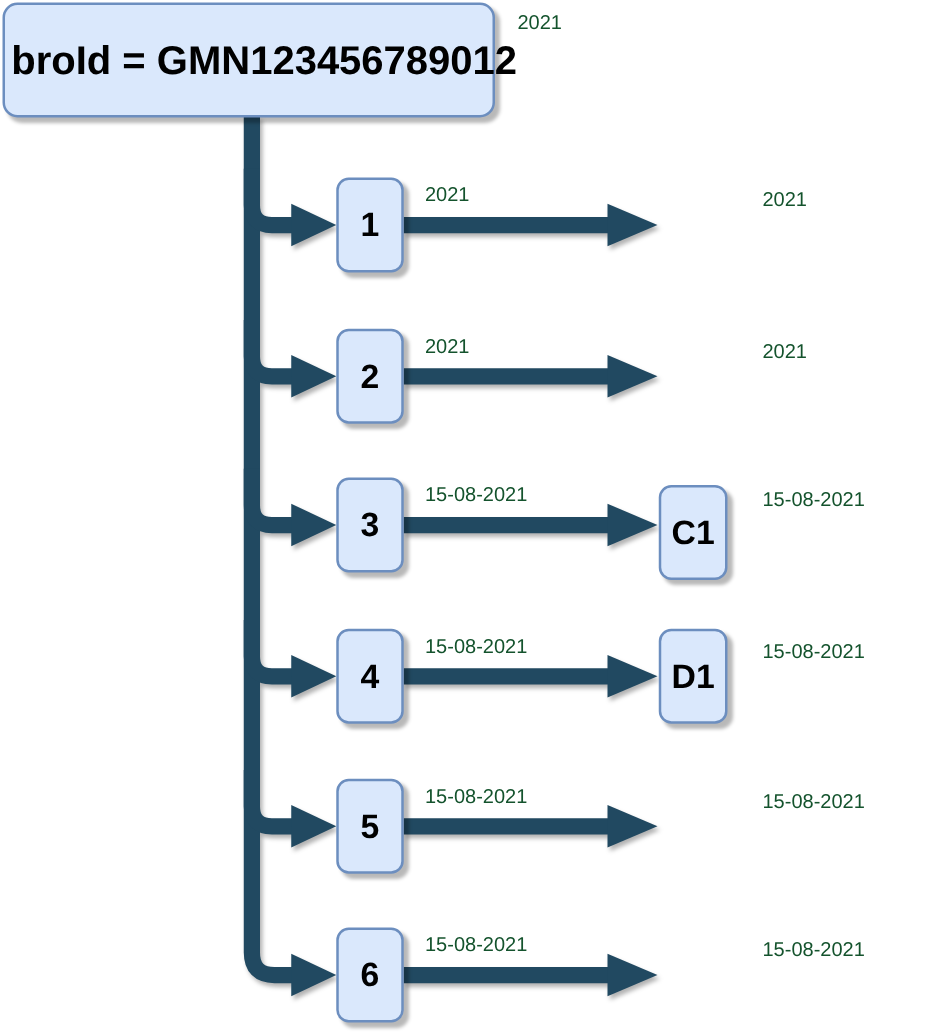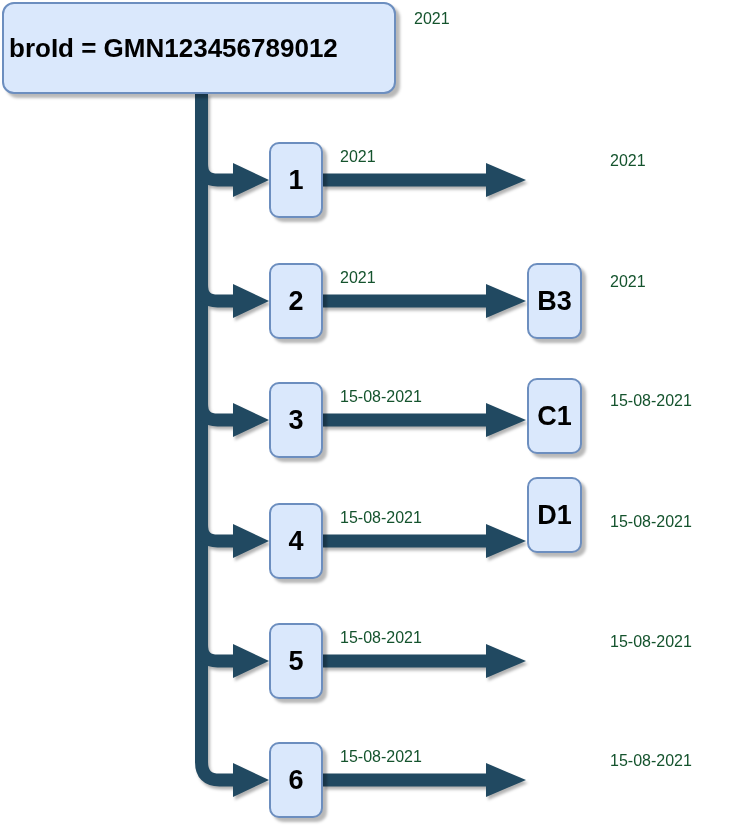--- a/index.html
+++ b/index.html
@@ -28,21 +28,21 @@
     width: 385px;
     height: 88px;
     background: #dae8fc;
     border: 2px solid #6c8ebf;
     border-radius: 12px;
     box-shadow: 4px 4px 3px rgba(0,0,0,0.28);
     display: flex;
     flex-direction: column;
     justify-content: center;
     padding-left: 5px;
-    font-size: 26px;
+    font-size: 32px;
     font-weight: bold;
     color: #000000;
     line-height: 31px;
     white-space: nowrap;
   }
   .node {
     position: absolute;
     width: 50px;
     height: 72px;
     background: #dae8fc;
@@ -125,31 +125,30 @@
     <div>broId = GMN123456789012</div>
   </div>
   <div class="lbl top">2021</div>
 
   <div class="node num" style="top:142px">1</div>
   <div class="lbl edge" style="top:148px">2021</div>
   <div class="lbl right" style="top:152px">2021</div>
 
   <div class="node num" style="top:263px">2</div>
   <div class="lbl edge" style="top:269px">2021</div>
-  <div class="node tgt" style="top:263px">B3</div>
   <div class="lbl right" style="top:273px">2021</div>
 
   <div class="node num" style="top:382px">3</div>
   <div class="lbl edge" style="top:388px">15-08-2021</div>
-  <div class="node tgt" style="top:378px">C1</div>
+  <div class="node tgt" style="top:388px">C1</div>
   <div class="lbl right" style="top:392px">15-08-2021</div>
 
   <div class="node num" style="top:503px">4</div>
   <div class="lbl edge" style="top:509px">15-08-2021</div>
-  <div class="node tgt" style="top:477px">D1</div>
+  <div class="node tgt" style="top:503px">D1</div>
   <div class="lbl right" style="top:513px">15-08-2021</div>
 
   <div class="node num" style="top:623px">5</div>
   <div class="lbl edge" style="top:629px">15-08-2021</div>
   <div class="lbl right" style="top:633px">15-08-2021</div>
 
   <div class="node num" style="top:742px">6</div>
   <div class="lbl edge" style="top:748px">15-08-2021</div>
   <div class="lbl right" style="top:752px">15-08-2021</div>
 

